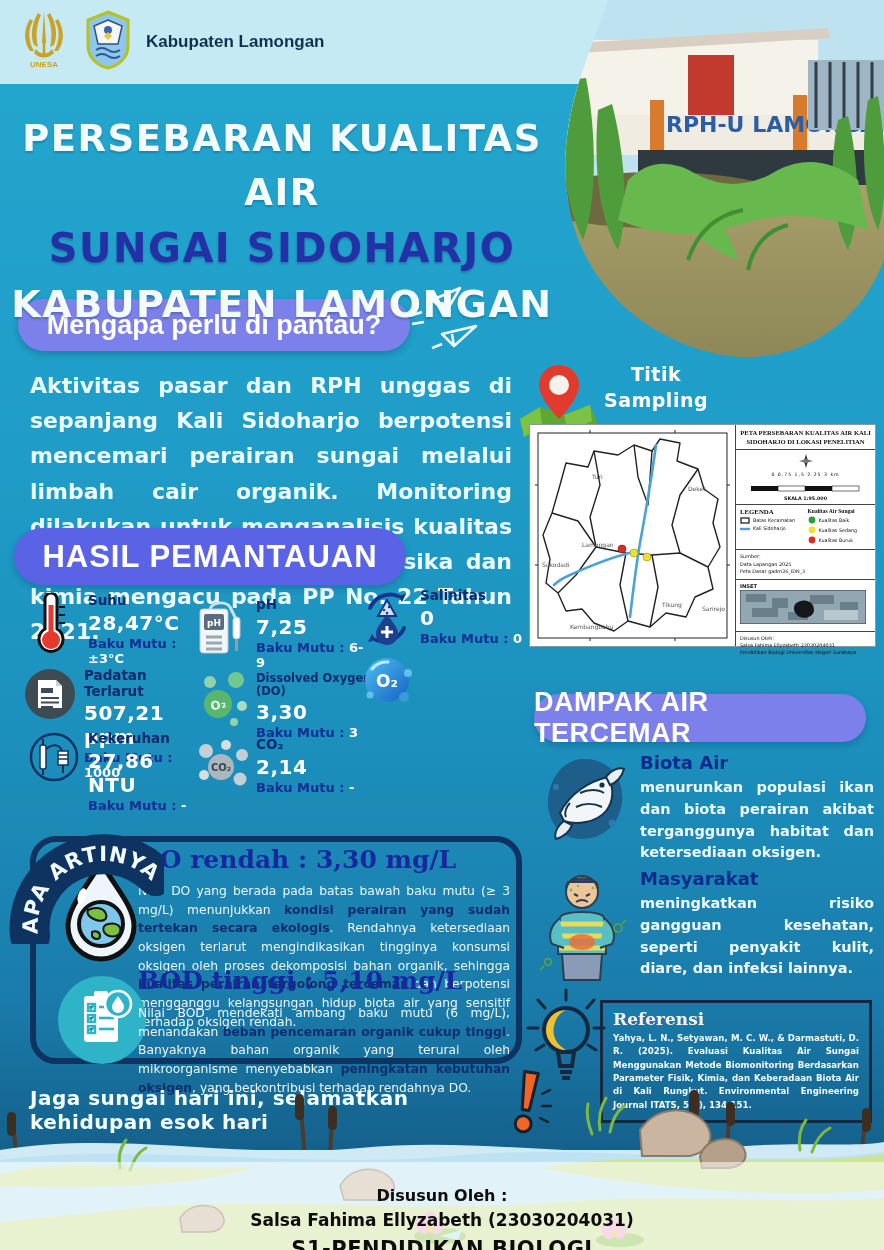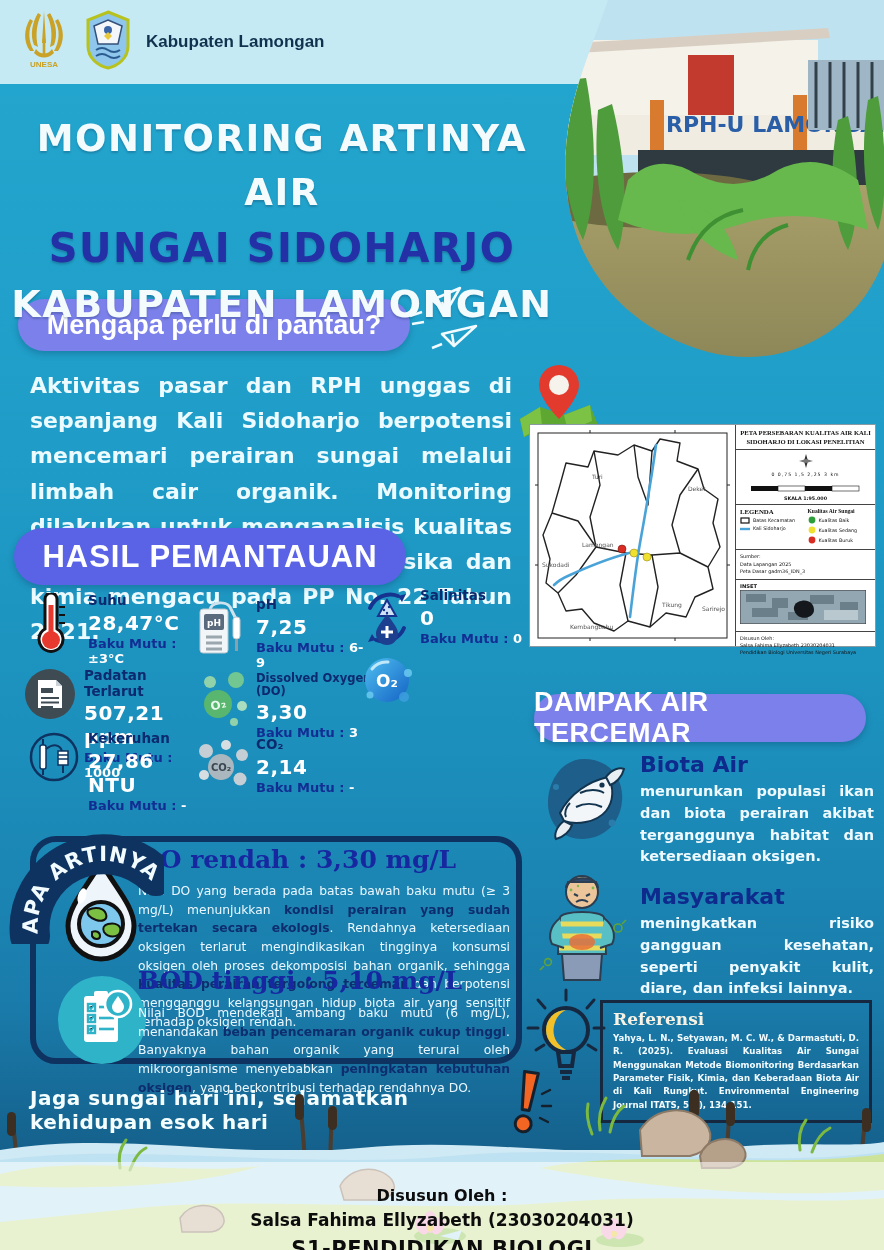--- a/index.html
+++ b/index.html
@@ -51,21 +51,21 @@
   .mi-skala{font-size:4.8px;font-weight:bold;}
   .legend-flex{display:flex;gap:4px;}
   .lg-title{font-family:"Liberation Serif",serif;font-weight:bold;font-size:6.8px;margin-bottom:2px;}
   .lg-item{display:flex;align-items:center;gap:3px;font-size:4.8px;margin-bottom:2px;}
   .q-title{font-family:"Liberation Serif",serif;font-weight:bold;font-size:5.6px;margin-bottom:2px;}
   .mi-small{font-size:4.9px;line-height:1.5;}
   .mi-inset-label{font-size:5.2px;font-weight:bold;margin-bottom:1px;}
   .map-label{font-size:6px;fill:#555;font-family:"DejaVu Sans",sans-serif;}
 
   
-  .impact-title{font-size:22px;font-weight:800;color:#0d2a8c;margin-bottom:4px;}
+  .impact-title{font-size:18px;font-weight:800;color:#0d2a8c;margin-bottom:4px;}
   .impact-body{font-size:14.5px;font-weight:700;color:#eefaff;line-height:1.5;text-align:justify;}
 
   
   .ref-box{left:600px;top:1000px;width:272px;border:3px solid #16283f;padding:6px 10px 8px;box-sizing:border-box;z-index:2;}
   .ref-head{font-family:"DejaVu Serif",serif;font-weight:bold;font-size:17px;color:#f7f2e4;margin-bottom:3px;}
   .ref-body{font-size:8.6px;font-weight:700;color:#f2fbff;line-height:1.55;text-align:justify;}
 
   
   .apa-box{left:30px;top:836px;width:492px;height:228px;border:6px solid #0e3360;border-radius:26px;box-sizing:border-box;z-index:1;}
   .apa-head{font-family:"DejaVu Serif",serif;font-weight:bold;color:#1627a0;font-size:25px;}
@@ -160,21 +160,21 @@
         </g>
         <g stroke="#3f8f33" stroke-width="4" fill="none">
           <path d="M150 260 C160 230 180 215 205 210"></path>
           <path d="M210 270 C215 245 230 230 250 225"></path>
         </g>
       </g>
     </svg>
   </div>
 
   <div class="abs title-block">
-    <div class="title-line t1">MONITORING ARTINYA AIR</div>
+    <div class="title-line t1">PERSEBARAN KUALITAS AIR</div>
     <div class="title-line t2">SUNGAI SIDOHARJO</div>
     <div class="title-line t3">KABUPATEN LAMONGAN</div>
   </div>
 
   <div class="abs pill pill-why">
     <span>Mengapa perlu di pantau?</span>
   </div>
   <div class="abs" style="left:402px;top:282px;z-index:2;">
     <svg width="78" height="80" viewBox="0 0 78 80">
       <g stroke="#f2fbff" stroke-width="2.5" fill="none" stroke-linejoin="round">
@@ -364,20 +364,24 @@
   </div>
 
   <div class="abs" style="left:516px;top:363px;z-index:2;">
     <svg width="86" height="78" viewBox="0 0 86 78">
       <path d="M4 56 L24 44 L48 52 L74 42 L82 62 L60 72 L34 64 L8 74 Z" fill="#5ea832"></path>
       <path d="M4 56 L24 44 L26 62 L8 74 Z" fill="#7cc244"></path>
       <path d="M48 52 L74 42 L76 58 L52 68 Z" fill="#7cc244"></path>
       <path d="M43 2 a20 20 0 0 1 20 20 c0 14 -20 34 -20 34 s-20 -20 -20 -34 a20 20 0 0 1 20 -20 Z" fill="#e23b2e"></path>
       <circle cx="43" cy="22" r="10" fill="#f6f2ec"></circle>
     </svg>
+  </div>
+  <div class="abs sampling-heading">
+    <div>Titik</div>
+    <div>Sampling</div>
   </div>
 
   <div class="abs map-panel">
     <div class="map-left">
       <svg width="205" height="221" viewBox="0 0 205 221">
         <rect x="8" y="8" width="189" height="205" fill="#fff" stroke="#222" stroke-width="1"></rect>
         <g stroke="#222" stroke-width="1.4" fill="none" stroke-linejoin="round">
           <path d="M30 60 L36 38 L58 42 L64 26 L88 30 L104 20 L122 26 L130 14 L150 18 L147 36 L168 44 L174 64 L188 74 L183 98 L190 122 L178 142 L183 164 L165 172 L156 192 L136 188 L120 202 L98 196 L84 206 L64 198 L52 184 L36 186 L28 168 L16 158 L20 134 L13 110 L22 88 Z"></path>
           <path d="M64 26 L70 60 L60 92 L66 122"></path>
           <path d="M104 20 L108 52 L118 80 L122 26"></path>
@@ -544,21 +548,21 @@
       <path d="M66 50 C76 58 78 68 74 76 L62 80" fill="#58c0c4" stroke="#2c3e50" stroke-width="2"></path>
       <path d="M24 86 L64 86 L62 112 L26 112 Z" fill="#8a9bb8" stroke="#2c3e50" stroke-width="2"></path>
       <g stroke="#5da23c" stroke-width="1.6" fill="none">
         <circle cx="80" cy="60" r="4"></circle>
           <path d="M84 56 l4 -4"></path>
         <circle cx="10" cy="94" r="3.4"></circle>
           <path d="M6 98 l-4 4"></path>
       </g>
     </svg>
   </div>
-  <div class="abs" style="left:640px;top:868px;width:234px;margin-top:16px;">
+  <div class="abs" style="left:640px;top:868px;width:234px;">
     <div class="impact-title">Masyarakat</div>
     <div class="impact-body">meningkatkan risiko gangguan kesehatan, seperti penyakit kulit, diare, dan infeksi lainnya.</div>
   </div>
 
   <div class="abs" style="left:524px;top:988px;z-index:2;">
     <svg width="84" height="96" viewBox="0 0 84 96">
       <g stroke="#16283f" stroke-width="3" stroke-linecap="round">
         <line x1="42" y1="2" x2="42" y2="12"></line>
           <line x1="14" y1="12" x2="21" y2="20"></line>
           <line x1="70" y1="12" x2="63" y2="20"></line>

